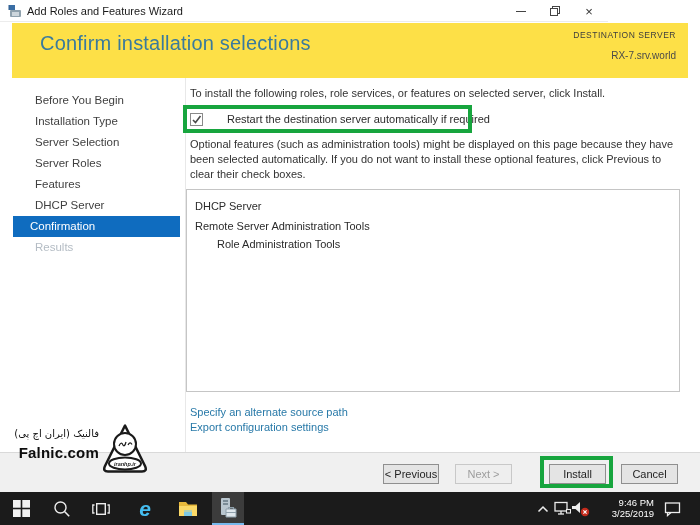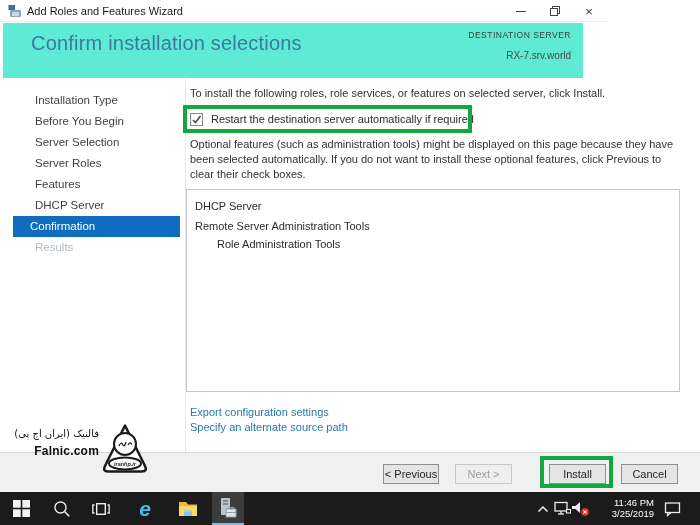--- a/index.html
+++ b/index.html
@@ -10,36 +10,36 @@
   
   .titlebar { position:absolute; left:0; top:0; width:608px; height:22px; background:#fff; border-bottom:1px solid #ececec; }
   .titlebar-icon { position:absolute; left:8px; top:4px; width:14px; height:14px; }
   .titlebar-title { position:absolute; left:27px; top:0; line-height:22px; font-size:11px; color:#1a1a1a; }
   .win-controls { position:absolute; right:2px; top:0; height:22px; display:flex; }
   .win-btn { width:34px; height:22px; display:flex; align-items:center; justify-content:center; font-size:12px; color:#333; }
   .min-glyph { display:block; width:10px; height:1px; background:#444; }
   .close-glyph { font-size:13px; color:#333; }
 
   
-  .header { position:absolute; left:3px; top:23px; width:580px; height:55px; background:#5eead4; }
+  .header { position:absolute; left:12px; top:23px; width:676px; height:55px; background:#fde047; }
   .page-title { position:absolute; left:28px; top:9px; font-size:20px; font-weight:300; color:#3a7a9d; letter-spacing:0.2px; }
   .dest-block { position:absolute; right:12px; top:7px; text-align:right; }
   .dest-label { font-size:8.5px; color:#3d3d3d; letter-spacing:0.5px; }
   .dest-server { font-size:10px; color:#4a4a4a; margin-top:10px; }
 
   
   .divider-v { position:absolute; left:185px; top:78px; width:1px; height:374px; background:#e8e8e8; }
   .sidebar { position:absolute; left:0; top:90px; width:185px; }
   .nav-item { height:21px; line-height:21px; margin-left:18px; width:167px; padding-left:17px; font-size:11.5px; color:#3f3f3f; cursor:default; }
   .nav-item.selected { background:#0f6cbf; color:#fff;margin-left:13px; }
   .nav-item.disabled { color:#b4bcc4; }
 
   
   .instruction { position:absolute; left:190px; top:87px; font-size:11px; color:#333;text-align:center; }
-  .restart-row { position:absolute; left:190px; top:110px; height:18px; display:flex; align-items:center; }
+  .restart-row { position:absolute; left:190px; top:110px; height:18px; display:flex; align-items:center;gap:16px; }
   .checkbox { width:13px; height:13px; border:1px solid #8a8a8a; background:#fff; display:flex; align-items:center; justify-content:center; }
   .restart-label { margin-left:8px; font-size:11px; color:#2b2b2b; }
   .optional-note { position:absolute; left:190px; top:137px; width:498px; font-size:11px; line-height:15px; color:#333; }
   .listbox { position:absolute; left:186px; top:189px; width:494px; height:203px; border:1px solid #c5c5c5; background:#fff; padding:7px 0 0 8px; }
   .list-row { font-size:11px; color:#2b2b2b; line-height:18px; }
   .list-row.gap { margin-top:2px; }
   .ind-1 { padding-left:22px; }
   .ind-2 { padding-left:44px; }
   .links { position:absolute; left:190px; top:405px; }
   .link { display:block; font-size:11px; line-height:15px; color:#2879a8; text-decoration:none; cursor:pointer; }
@@ -55,21 +55,21 @@
 
   
   .annotation { position:absolute; border:4px solid #17a53e; pointer-events:none; z-index:30; }
   .anno-checkbox { left:183px; top:105px; width:289px; height:28px; }
   .anno-install { left:540px; top:456px; width:73px; height:32px; }
 
   
   .watermark { position:absolute; left:0; top:424px; width:160px; height:56px; z-index:20; }
   .wm-text { position:absolute; left:4px; top:3px; width:95px; text-align:right; }
   .wm-fa { font-family:"DejaVu Sans",sans-serif; font-size:10px; color:#111; direction:rtl; line-height:14px; }
-  .wm-en { font-size:12px; font-weight:bold; color:#0d0d0d; letter-spacing:0.2px; margin-top:3px; }
+  .wm-en { font-size:15px; font-weight:bold; color:#0d0d0d; letter-spacing:0.2px; margin-top:3px; }
   .wm-badge { position:absolute; left:100px; top:0px; width:50px; height:50px; }
 
   
   .taskbar { position:absolute; left:0; top:492px; width:700px; height:33px; background:#1b1b1b; }
   .tb-btn { position:absolute; top:0; height:33px; display:flex; align-items:center; justify-content:center; }
   .tb-start { left:6px; width:30px; }
   .tb-search { left:49px; width:26px; }
   .tb-taskview { left:88px; width:26px; }
   .tb-ie { left:131px; width:28px; }
   .tb-explorer { left:174px; width:28px; }
@@ -115,22 +115,22 @@
     <div class="page-title">Confirm installation selections</div>
     <div class="dest-block">
       <div class="dest-label">DESTINATION SERVER</div>
       <div class="dest-server">RX-7.srv.world</div>
     </div>
   </div>
 
   <div class="divider-v"></div>
 
   <div class="sidebar">
+    <div class="nav-item">Before You Begin</div>
     <div class="nav-item">Installation Type</div>
-    <div class="nav-item">Before You Begin</div>
     <div class="nav-item">Server Selection</div>
     <div class="nav-item">Server Roles</div>
     <div class="nav-item">Features</div>
     <div class="nav-item">DHCP Server</div>
     <div class="nav-item selected">Confirmation</div>
     <div class="nav-item disabled">Results</div>
   </div>
 
   <div class="instruction">To install the following roles, role services, or features on selected server, click Install.</div>
 
@@ -145,22 +145,22 @@
 
   <div class="optional-note">Optional features (such as administration tools) might be displayed on this page because they have been selected automatically. If you do not want to install these optional features, click Previous to clear their check boxes.</div>
 
   <div class="listbox">
     <div class="list-row">DHCP Server</div>
     <div class="list-row gap">Remote Server Administration Tools</div>
     <div class="list-row ind-1">Role Administration Tools</div>
   </div>
 
   <div class="links">
+    <a class="link">Specify an alternate source path</a>
     <a class="link">Export configuration settings</a>
-    <a class="link">Specify an alternate source path</a>
   </div>
 
   <div class="footer">
     <div class="btn btn-previous">&lt; Previous</div>
     <div class="btn btn-next">Next &gt;</div>
     <div class="btn btn-install">Install</div>
     <div class="btn btn-cancel">Cancel</div>
   </div>
 
   <div class="annotation anno-checkbox"></div>
@@ -238,21 +238,21 @@
       </svg>
     </div>
     <div class="tb-btn tray-volume">
       <svg width="20" height="17" viewBox="0 0 20 17">
         <path d="M1 6 L4.5 6 L9 2 L9 13 L4.5 9 L1 9 Z" fill="#ececec"></path>
         <circle cx="14" cy="12" r="4.2" fill="#c42b1c"></circle>
         <path d="M12.4 10.4 L15.6 13.6 M15.6 10.4 L12.4 13.6" stroke="#fff" stroke-width="1.2"></path>
       </svg>
     </div>
     <div class="tb-clock">
-      <div>11:46 PM</div>
+      <div>9:46 PM</div>
       <div>3/25/2019</div>
     </div>
     <div class="tb-btn tray-action">
       <svg width="17" height="16" viewBox="0 0 17 16">
         <rect x="1.5" y="2" width="14" height="9.5" fill="none" stroke="#ececec" stroke-width="1.3"></rect>
         <path d="M3.5 11.5 L3.5 14.5 L7 11.5" fill="none" stroke="#ececec" stroke-width="1.3"></path>
       </svg>
     </div>
   </div>
 

